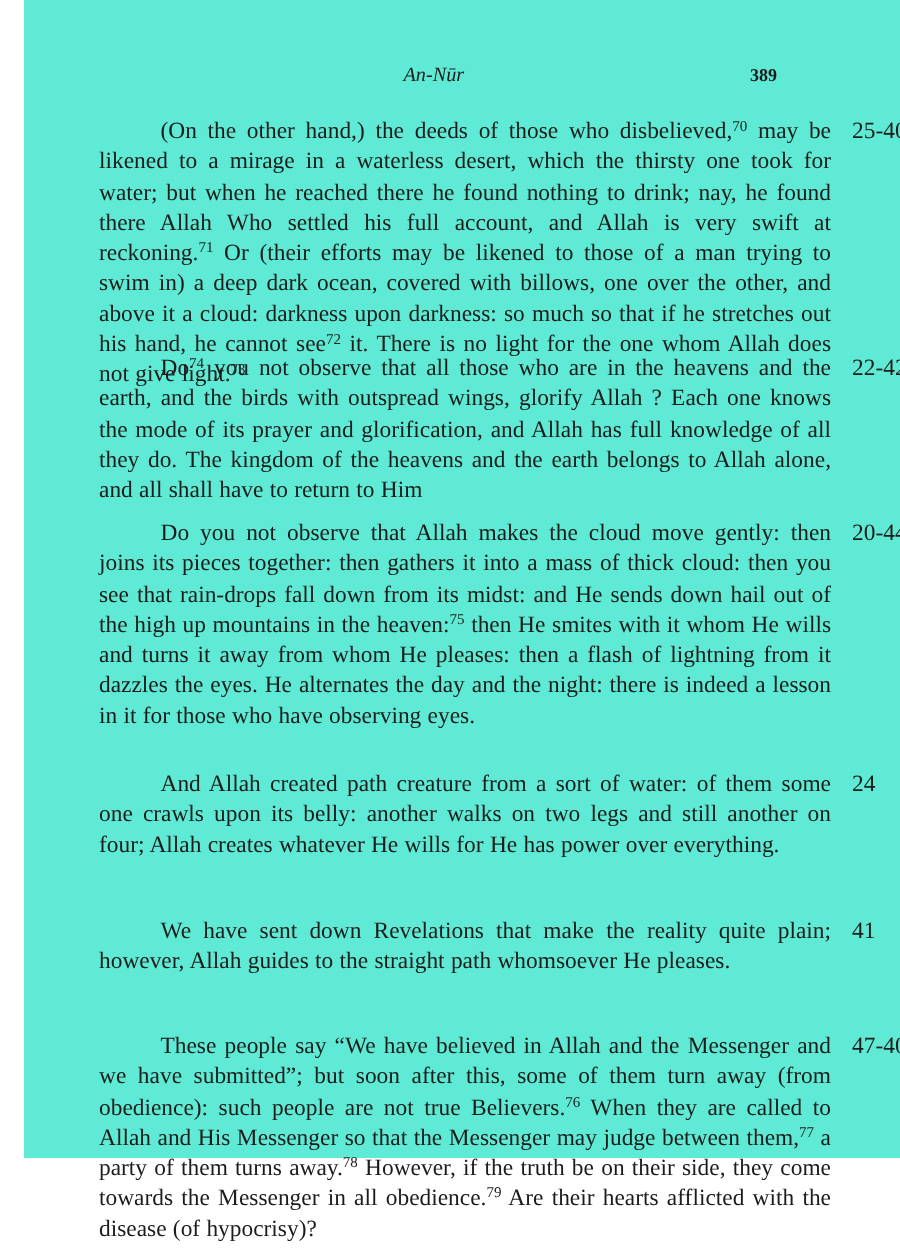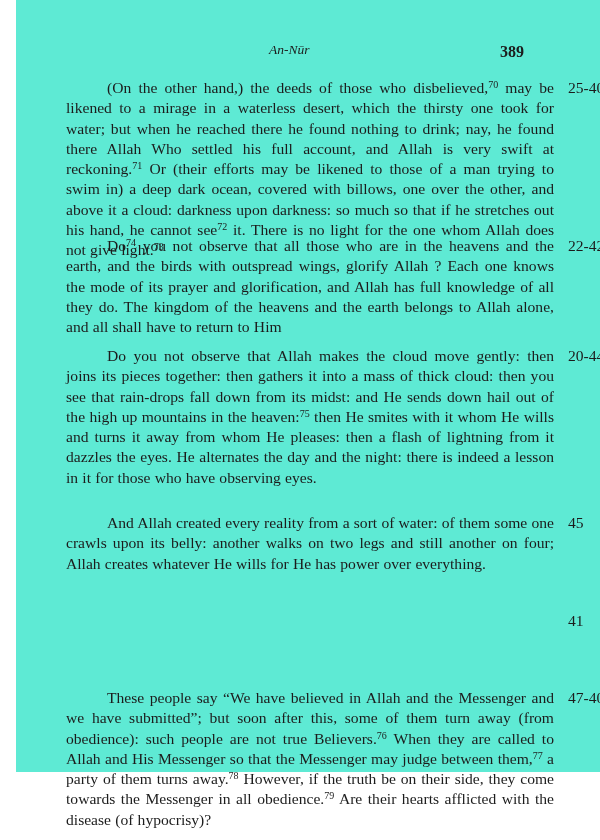--- a/index.html
+++ b/index.html
@@ -33,21 +33,21 @@
     left: 253px;
     top: 0;
     font-style: italic;
     font-size: 13.5px;
   }
   .page-number {
     position: absolute;
     left: 484px;
     top: 1px;
     font-weight: bold;
-    font-size: 16px;
+    font-size: 12px;
   }
   .block {
     position: absolute;
     left: 50px;
     width: 488px;
   }
   .para {
     font-size: 15.6px;
     line-height: 20.3px;
     text-align: justify;
@@ -86,23 +86,26 @@
     <p class="para"><span>Do</span><sup>74</sup><span>  you   not observe that all those who are in the heavens and the  earth, and the birds with outspread wings, glorify Allah ? Each one knows  the  mode  of  its  prayer  and  glorification,   and Allah has full knowledge  of  all  they  do.  The kingdom of the heavens and the earth belongs to Allah alone, and all shall have to return to Him</span></p>
   </div>
   <span class="verse-ref" style="top:236px">22-42</span>
 
   <div class="block" style="top:346px">
     <p class="para"><span>Do  you  not  observe  that  Allah makes the cloud move gently: then  joins its pieces together: then gathers it into a mass of thick cloud: then  you  see  that  rain-drops  fall  down from its midst: and He sends down  hail out of the high up mountains in the heaven:</span><sup>75</sup><span> then He smites with  it whom He wills and turns it away from whom He pleases: then a flash of lightning from it dazzles the eyes. He alternates the day and the night: there is indeed a lesson in it for those who have observing eyes.</span></p>
   </div>
   <span class="verse-ref" style="top:346px">20-44</span>
 
   <div class="block" style="top:513px">
-    <p class="para"><span>And  Allah  created every reality from a sort of water: of them some  one  crawls  upon  its  belly:   another walks on two legs and still another on four; Allah creates whatever He wills for He has power over everything.</span></p>
+    <p class="para"><span>And  Allah  created path creature from a sort of water: of them some  one  crawls  upon  its  belly:   another walks on two legs and still another on four; Allah creates whatever He wills for He has power over everything.</span></p>
   </div>
-  <span class="verse-ref" style="top:513px">45</span>
+  <span class="verse-ref" style="top:513px">24</span>
 
+  <div class="block" style="top:611px">
+    <p class="para"><span>We  have  sent  down  Revelations  that  make  the  reality quite plain;  however,  Allah  guides  to  the  straight  path  whomsoever  He pleases.</span></p>
+  </div>
   <span class="verse-ref" style="top:611px">41</span>
 
   <div class="block" style="top:688px">
     <p class="para"><span>These   people   say   “We   have   believed   in  Allah  and  the Messenger  and   we have submitted”; but soon after this, some of them turn away (from obedience): such people are not true Believers.</span><sup>76</sup><span> When they  are  called to Allah and His Messenger so that the Messenger may judge  between  them,</span><sup>77</sup><span>  a  party of them turns away.</span><sup>78</sup><span> However, if the truth  be  on their side, they come towards the Messenger in all obedience.</span><sup>79</sup><span>  Are   their hearts afflicted with the disease (of hypocrisy)?</span></p>
   </div>
   <span class="verse-ref" style="top:688px">47-40</span>
 </div>
 
 </body></html>

